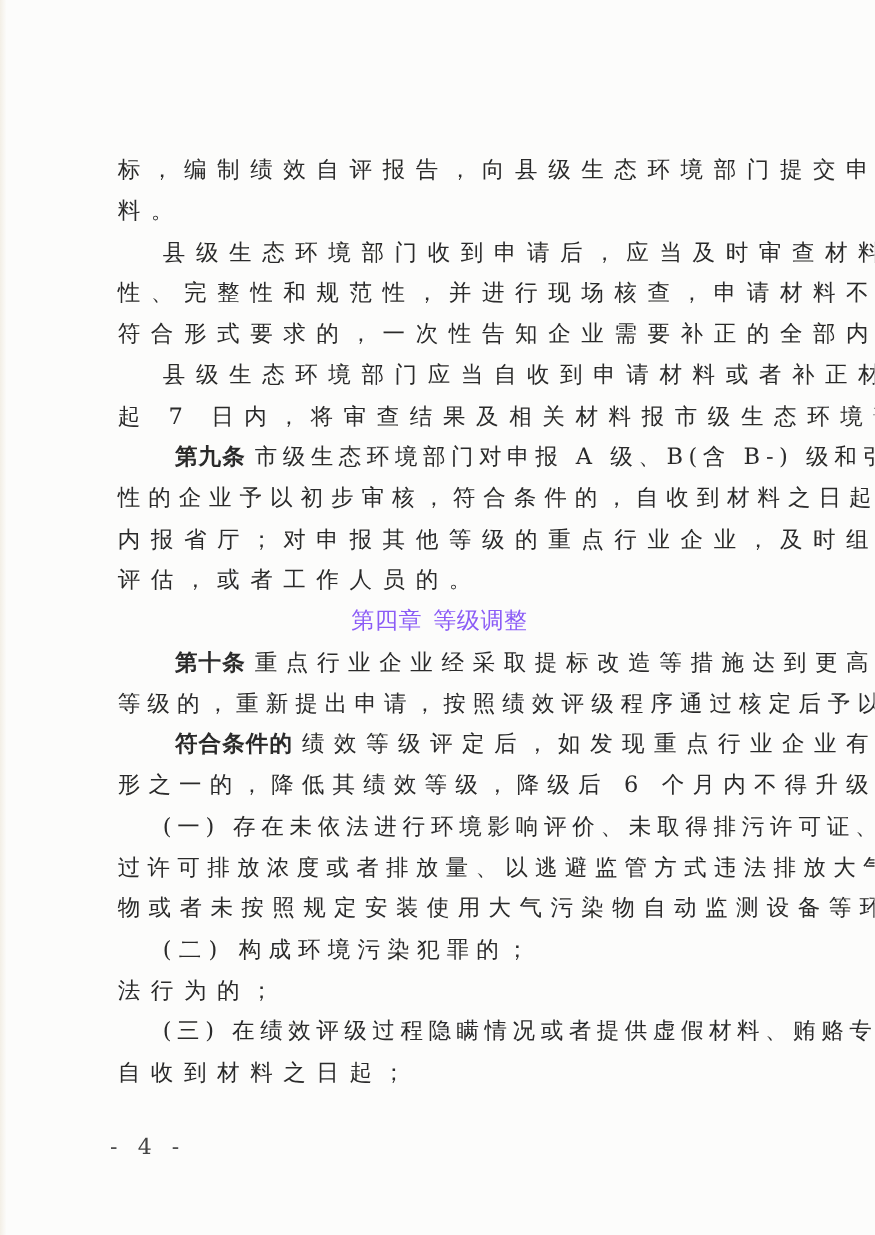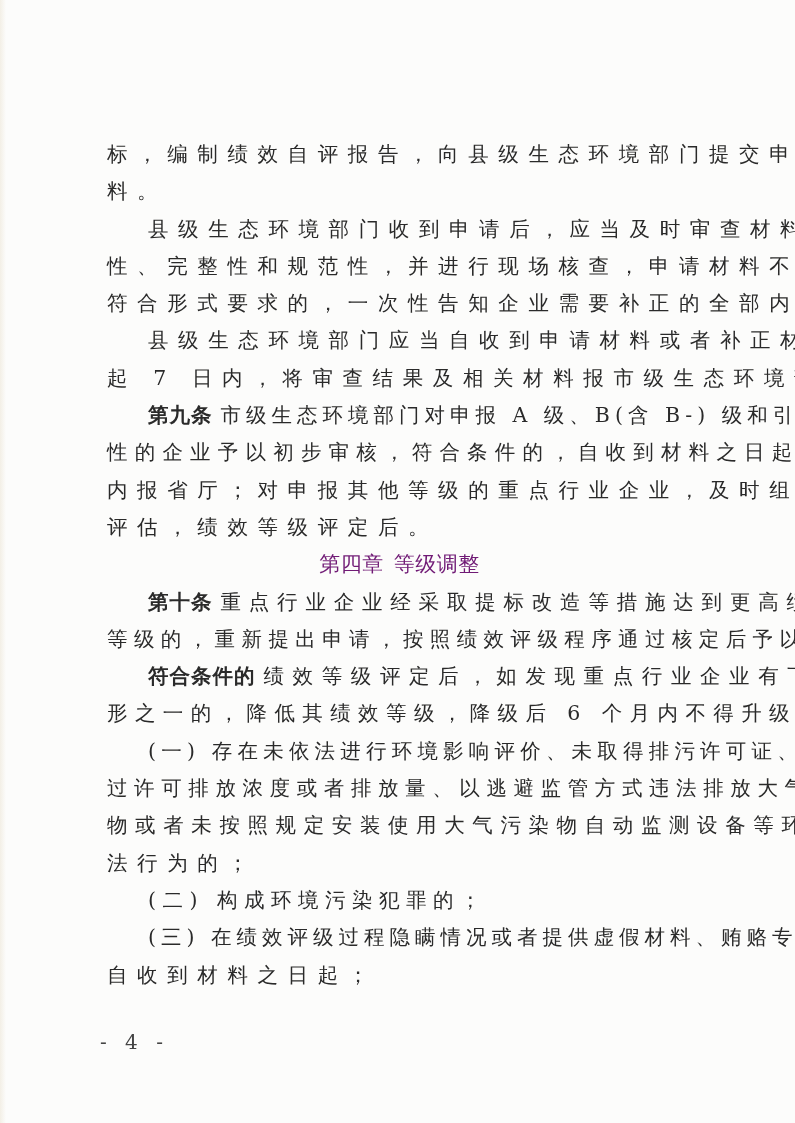--- a/index.html
+++ b/index.html
@@ -34,30 +34,31 @@
     white-space: nowrap;
     overflow: visible;
   }
   .line.indent { padding-left: 41px; }
   .line.tight { letter-spacing: 5px; }
   .line .bold {
     font-family: "DejaVu Sans", "Liberation Sans", sans-serif;
     font-weight: bold;
     letter-spacing: 1px;
     margin-right: 8px;
+    margin-left: 11px;
   }
   .heading {
     height: 37.3px;
     line-height: 37.3px;
     text-align: center;
     font-family: "DejaVu Sans", "Liberation Sans", sans-serif;
     font-size: 21px;
     letter-spacing: 0.5px;
     font-weight: normal;
-    color: #701a75;
+    color: #8b5cf6;
   }
   .heading .gap { display: inline-block; width: 10px; }
   .page-number {
     position: absolute;
     left: 100px;
     top: 1030px;
     font-size: 20px;
     letter-spacing: 6px;
     color: #444;
   }
@@ -73,35 +74,35 @@
     <div class="line">料。</div>
     <div class="line indent">县级生态环境部门收到申请后，应当及时审查材料的真实</div>
     <div class="line">性、完整性和规范性，并进行现场核查，申请材料不齐全或者不</div>
     <div class="line">符合形式要求的，一次性告知企业需要补正的全部内容。</div>
     <div class="line indent">县级生态环境部门应当自收到申请材料或者补正材料之日</div>
     <div class="line">起 7 日内，将审查结果及相关材料报市级生态环境部门。</div>
 
     <div class="line indent tight"><span class="bold">第九条</span><span>市级生态环境部门对申报 A 级、B(含 B-) 级和引领</span></div>
     <div class="line" style="letter-spacing:7.2px">性的企业予以初步审核，符合条件的，自收到材料之日起 15 日</div>
     <div class="line">内报省厅；对申报其他等级的重点行业企业，及时组织开展技术</div>
-    <div class="line">评估，绩效等级评定后。</div>
+    <div class="line">评估，或者工作人员的。</div>
 
     <div class="heading"><span>第四章</span><span class="gap"></span><span>等级调整</span></div>
 
     <div class="line indent" style="letter-spacing:7.8px"><span class="bold">第十条</span><span>重点行业企业经采取提标改造等措施达到更高绩效</span></div>
     <div class="line" style="letter-spacing:6.4px">等级的，重新提出申请，按照绩效评级程序通过核定后予以升级。</div>
 
     <div class="line indent" style="letter-spacing:8.6px"><span class="bold">符合条件的</span><span>绩效等级评定后，如发现重点行业企业有下列情</span></div>
     <div class="line" style="letter-spacing:7.4px">形之一的，降低其绩效等级，降级后 6 个月内不得升级：</div>
 
     <div class="line indent" style="letter-spacing:5.2px">(一) 存在未依法进行环境影响评价、未取得排污许可证、超</div>
     <div class="line" style="letter-spacing:6.6px">过许可排放浓度或者排放量、以逃避监管方式违法排放大气污染</div>
     <div class="line" style="letter-spacing:7.6px">物或者未按照规定安装使用大气污染物自动监测设备等环境违</div>
+    <div class="line indent" style="letter-spacing:6.5px">(二) 构成环境污染犯罪的；</div>
+
     <div class="line">法行为的；</div>
-
-    <div class="line indent" style="letter-spacing:6.5px">(二) 构成环境污染犯罪的；</div>
 
     <div class="line indent" style="letter-spacing:5px">(三) 在绩效评级过程隐瞒情况或者提供虚假材料、贿赂专家</div>
     <div class="line">自收到材料之日起；</div>
   </div>
 
   <div class="page-number">- 4 -</div>
 </div>
 
 </body></html>

